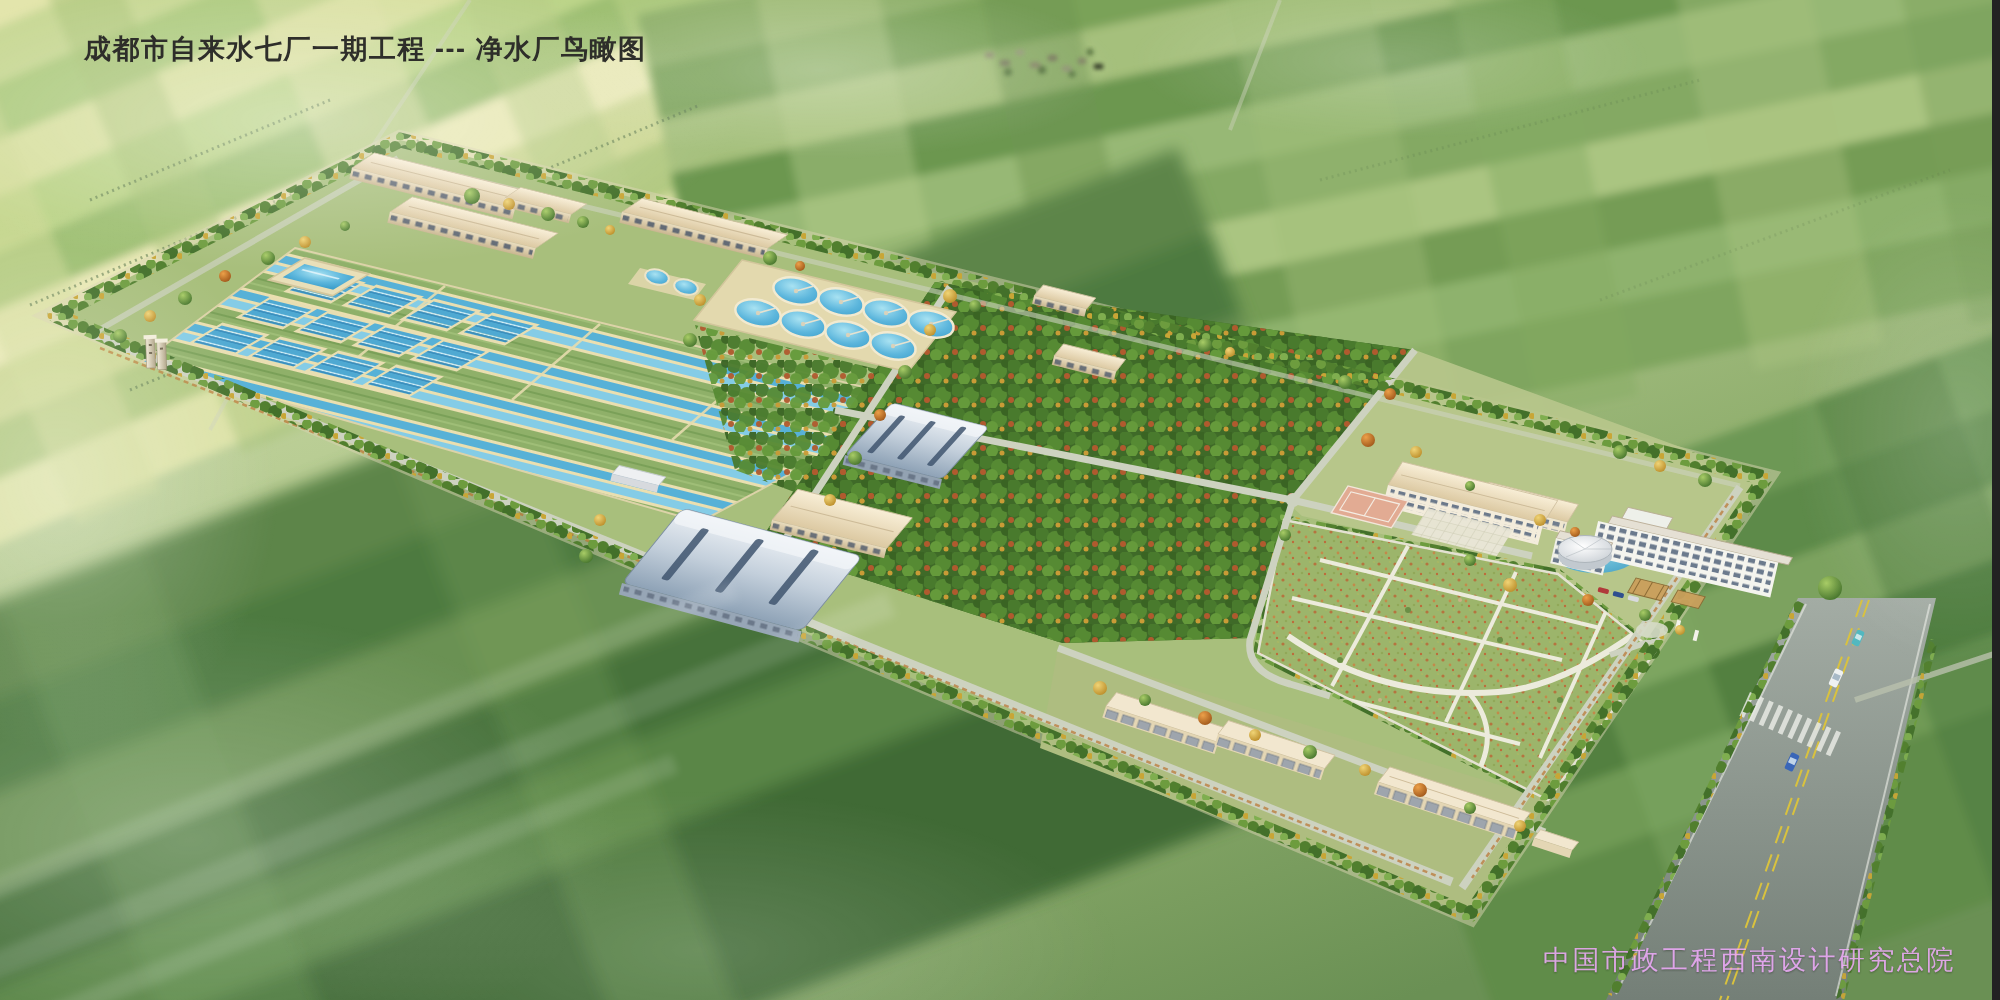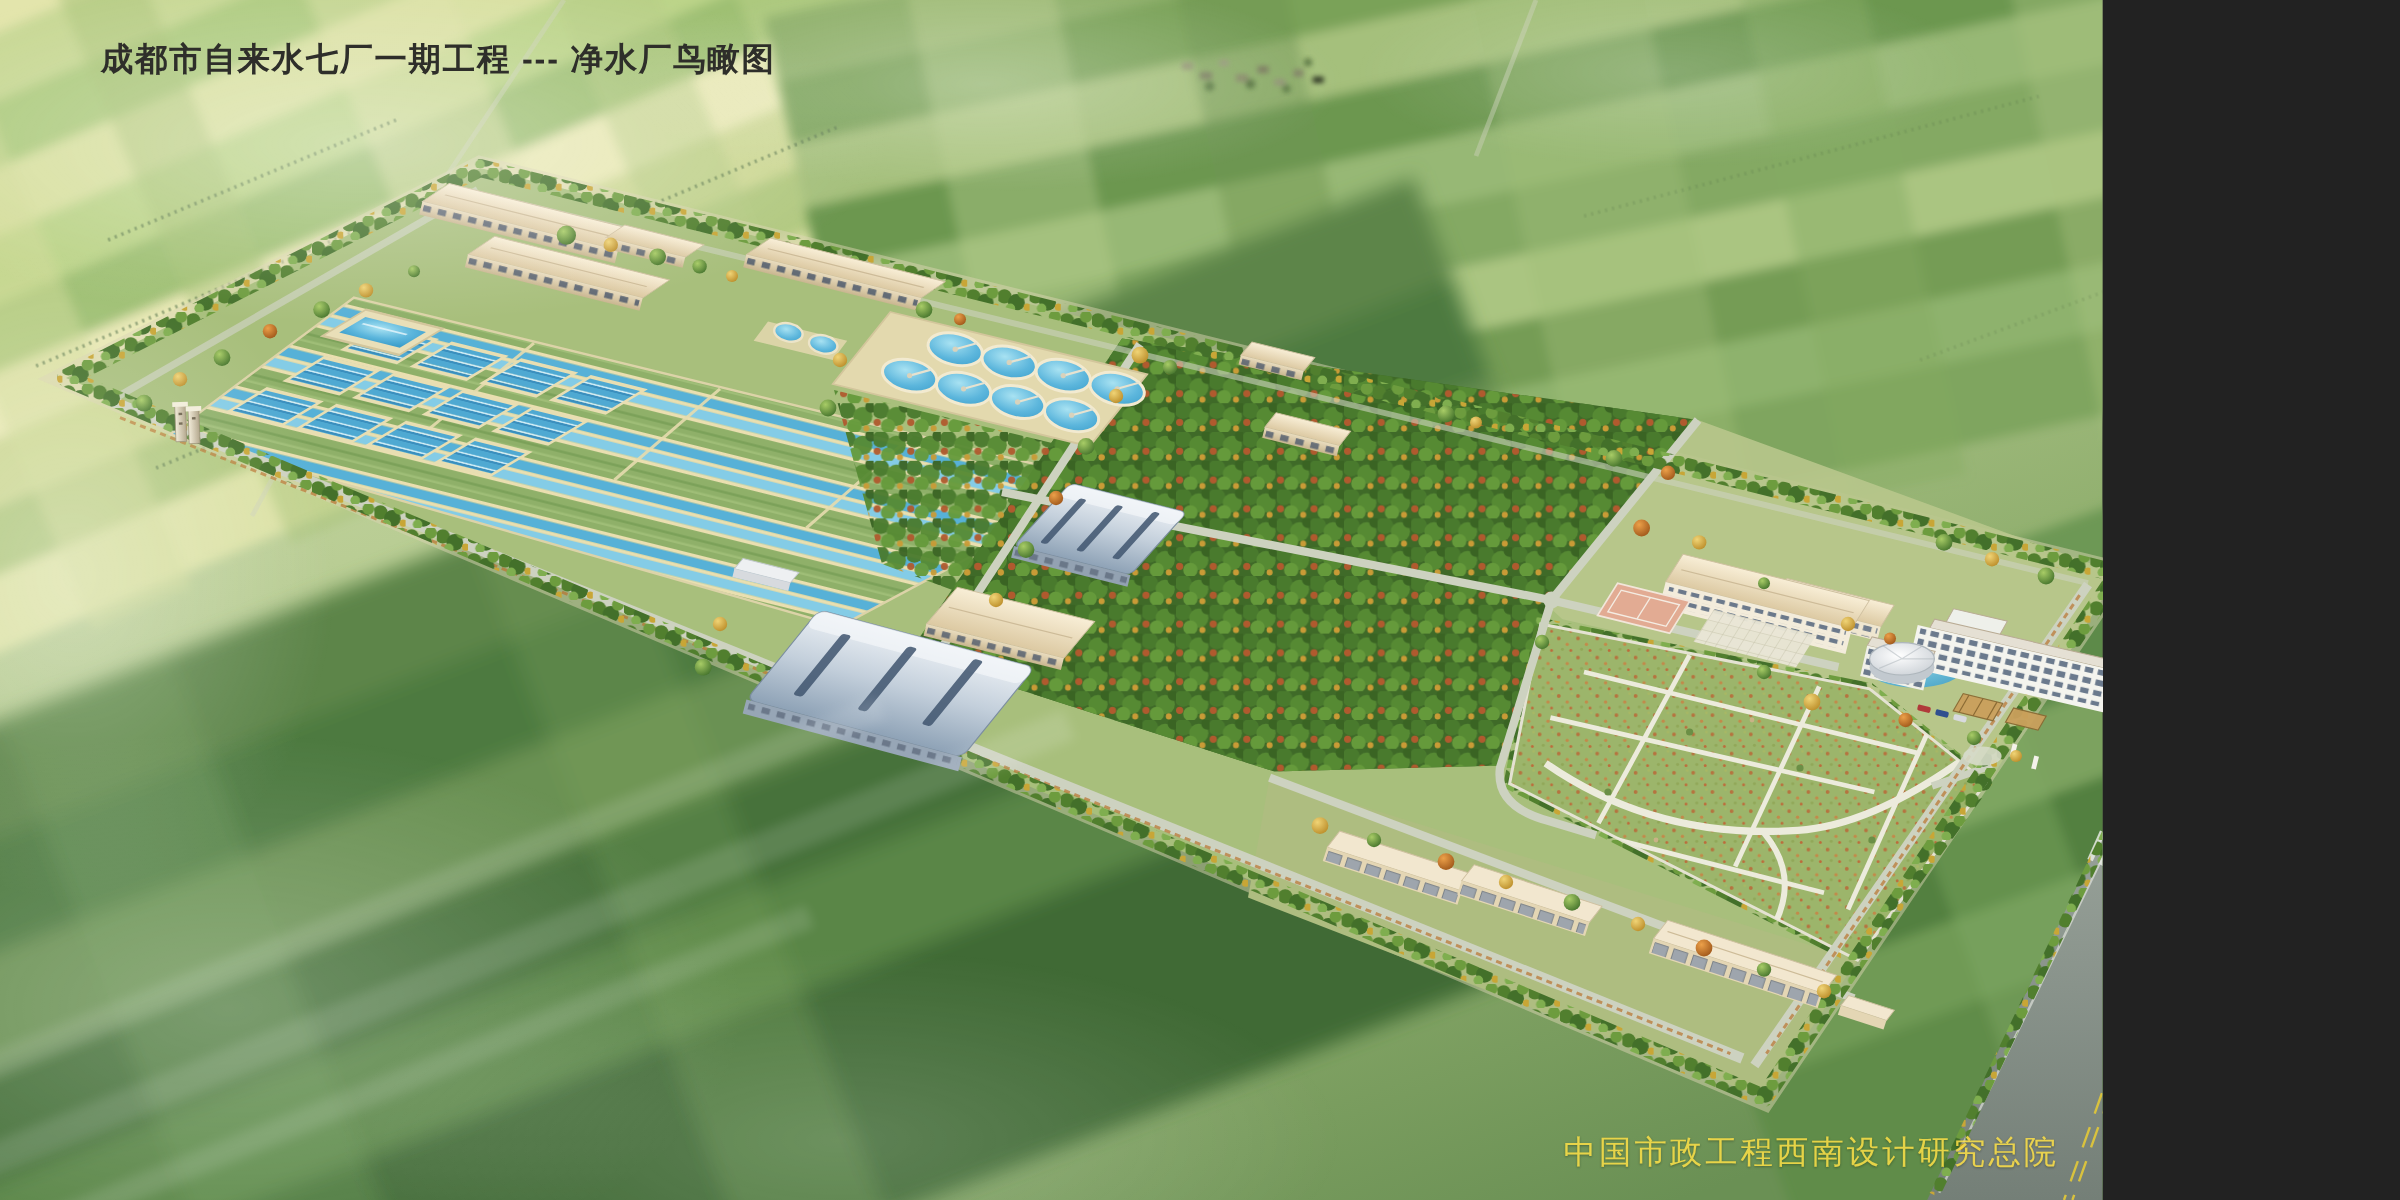--- a/index.html
+++ b/index.html
@@ -1,21 +1,21 @@
 <!DOCTYPE html>
 <html><head>
 <meta charset="utf-8">
 <style>
   html,body{margin:0;padding:0;background:#222;}
-  #stage{position:relative;width:1752px;height:1000px;overflow:hidden;
+  #stage{position:relative;width:1992px;height:1000px;overflow:hidden;
          font-family:"Liberation Sans","DejaVu Sans",sans-serif;}
   #stage svg{position:absolute;left:0;top:0;}
   .title{position:absolute;left:84px;top:31px;font-size:27px;font-weight:bold;
          color:#2e2e2a;letter-spacing:1.5px;white-space:nowrap;}
-  .credit{position:absolute;right:36px;bottom:22px;font-size:27px;color:#fde047;
+  .credit{position:absolute;right:36px;bottom:22px;font-size:27px;color:#f0abfc;
           opacity:.85;letter-spacing:2.5px;white-space:nowrap;
           text-shadow:0 1px 2px rgba(20,30,15,.45);}
 </style>
 </head>
 <body>
 
 <div id="stage">
 <svg width="2000" height="1000" viewBox="0 0 2000 1000">
 <defs>
   <linearGradient id="gBase" x1="0" y1="0" x2="0.7" y2="1">

